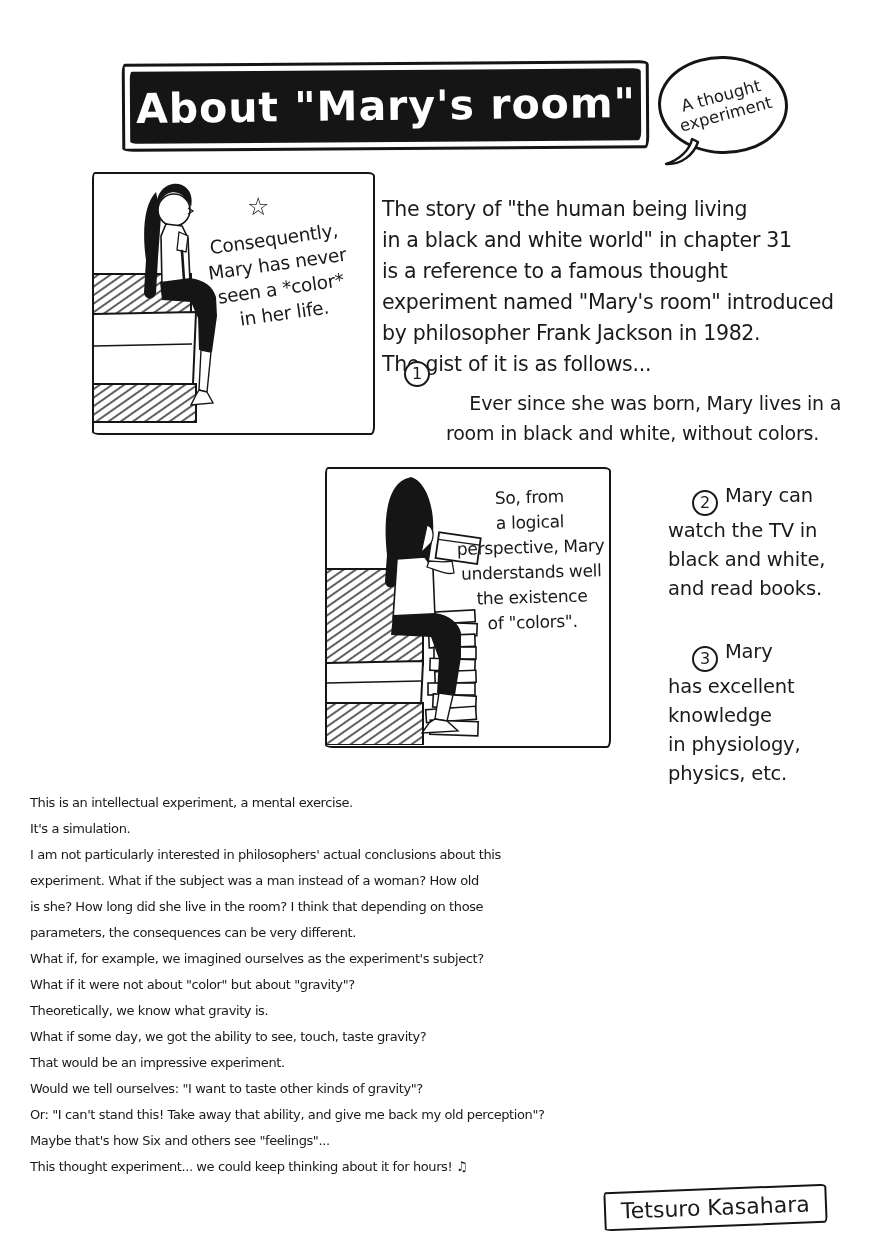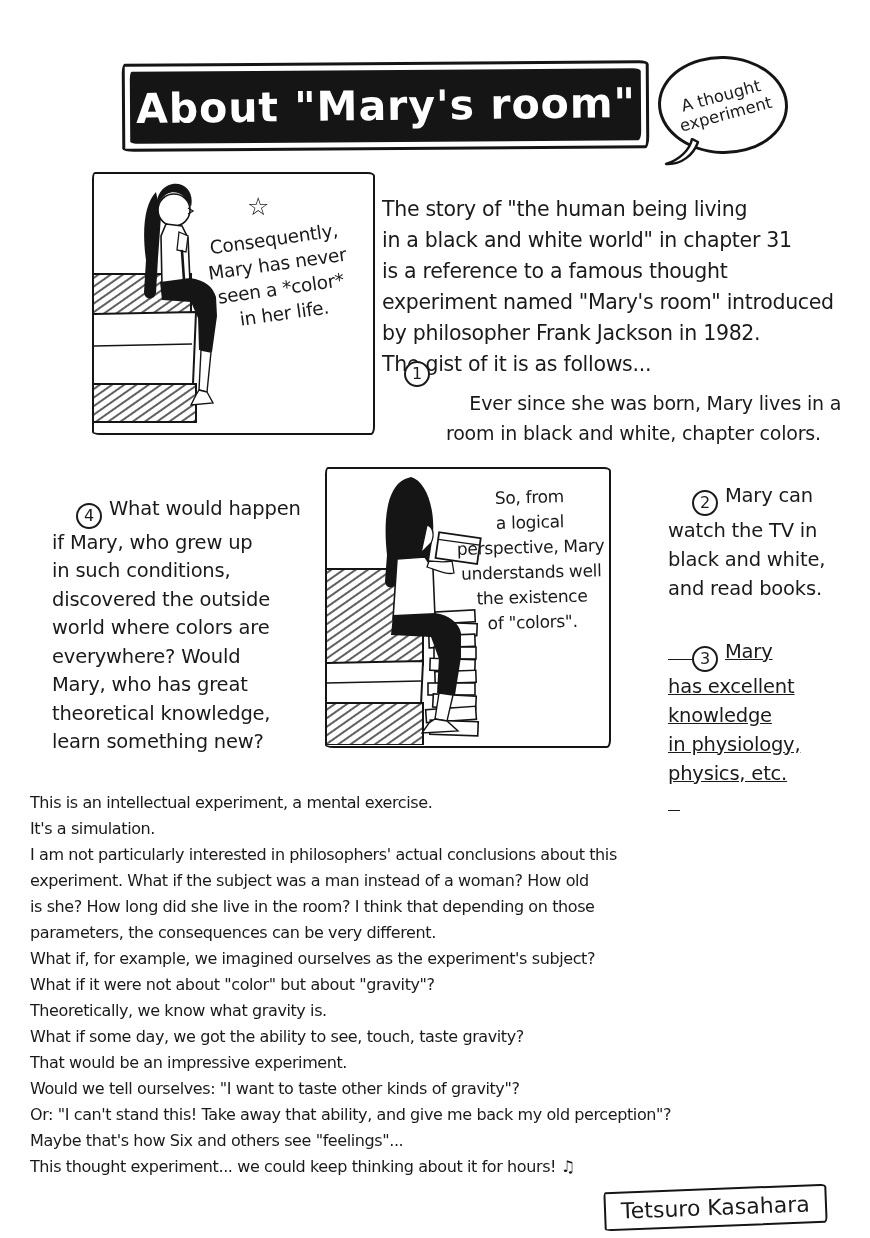--- a/index.html
+++ b/index.html
@@ -66,24 +66,24 @@
   .circ{
     display:inline-flex;width:26px;height:26px;box-sizing:border-box;
     border:2px solid #1a1a1a;border-radius:50%;
     align-items:center;justify-content:center;
     font-size:16px;background:#fff;vertical-align:-6px;margin-right:7px;
   }
   .pt1{left:402px;top:358px;width:470px;font-size:19px;line-height:30px;padding-left:44px;}
   .pt1 .circ{position:absolute;left:2px;top:3px;margin:0;}
   .pt4{left:52px;top:466px;width:260px;font-size:19.5px;line-height:28.5px;}
   .pt2{left:668px;top:452px;width:200px;font-size:19.5px;line-height:29px;}
-  .pt3{left:668px;top:608px;width:200px;font-size:19.5px;line-height:29px;text-decoration:underline;}
+  .pt3{left:668px;top:608px;width:200px;font-size:19.5px;line-height:29px;}
   .bottom{
     position:absolute;left:30px;top:790px;width:830px;
-    font-size:16px;line-height:26px;letter-spacing:-0.4px;
+    font-size:13px;line-height:26px;letter-spacing:-0.4px;
   }
   .signature{
     position:absolute;left:604px;top:1188px;
     border:2.5px solid #151515;padding:5px 15px;background:#fff;
     font-size:22px;transform:rotate(-2.2deg);
     border-radius:2px 6px 3px 7px/6px 3px 7px 2px;
   }
 </style>
 </head>
 <body>
@@ -139,34 +139,23 @@
 
   <div class="intro pre">The story of "the human being living
 in a black and white world" in chapter 31
 is a reference to a famous thought
 experiment named "Mary's room" introduced
 by philosopher Frank Jackson in 1982.
 The gist of it is as follows...</div>
 
   <div class="pt pt1 pre">
     <span class="circ">1</span><span>Ever since she was born, Mary lives in a
-room in black and white, chapter colors.</span>
-  </div>
-
-  <div class="pt pt4 pre">
-    <span class="circ">4</span><span>What would happen
-if Mary, who grew up
-in such conditions,
-discovered the outside
-world where colors are
-everywhere? Would
-Mary, who has great
-theoretical knowledge,
-learn something new?</span>
-  </div>
+room in black and white, without colors.</span>
+  </div>
+
 
   <section class="panel panel2">
     <svg width="281" height="276" viewBox="0 0 281 276">
       <defs>
         <pattern id="h2" width="7" height="7" patternUnits="userSpaceOnUse" patternTransform="rotate(55)">
           <rect width="7" height="7" fill="#fff"></rect>
           <line x1="1" y1="0" x2="1" y2="7" stroke="#2a2a2a" stroke-width="1.5"></line>
         </pattern>
       </defs>
 

